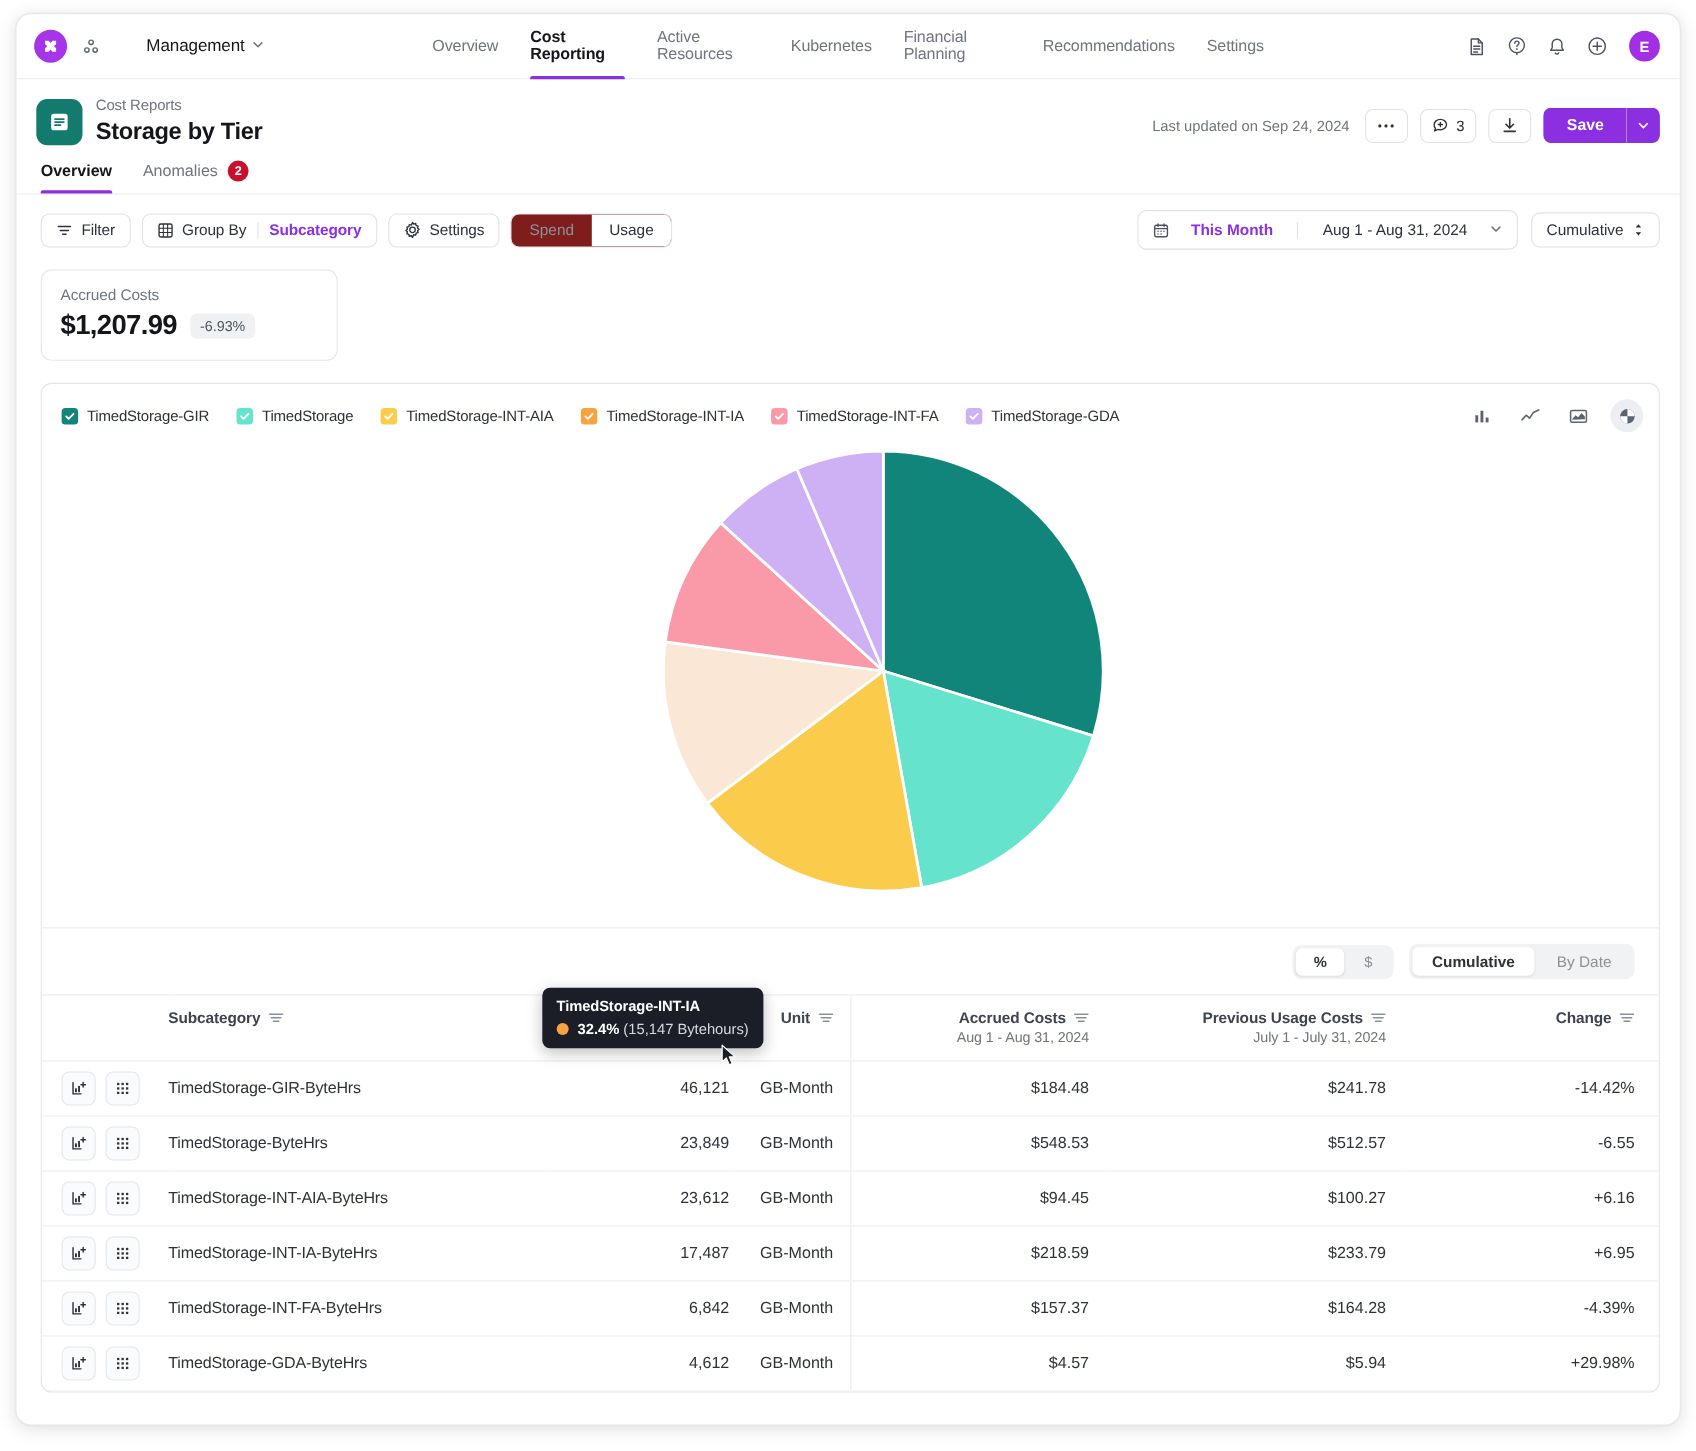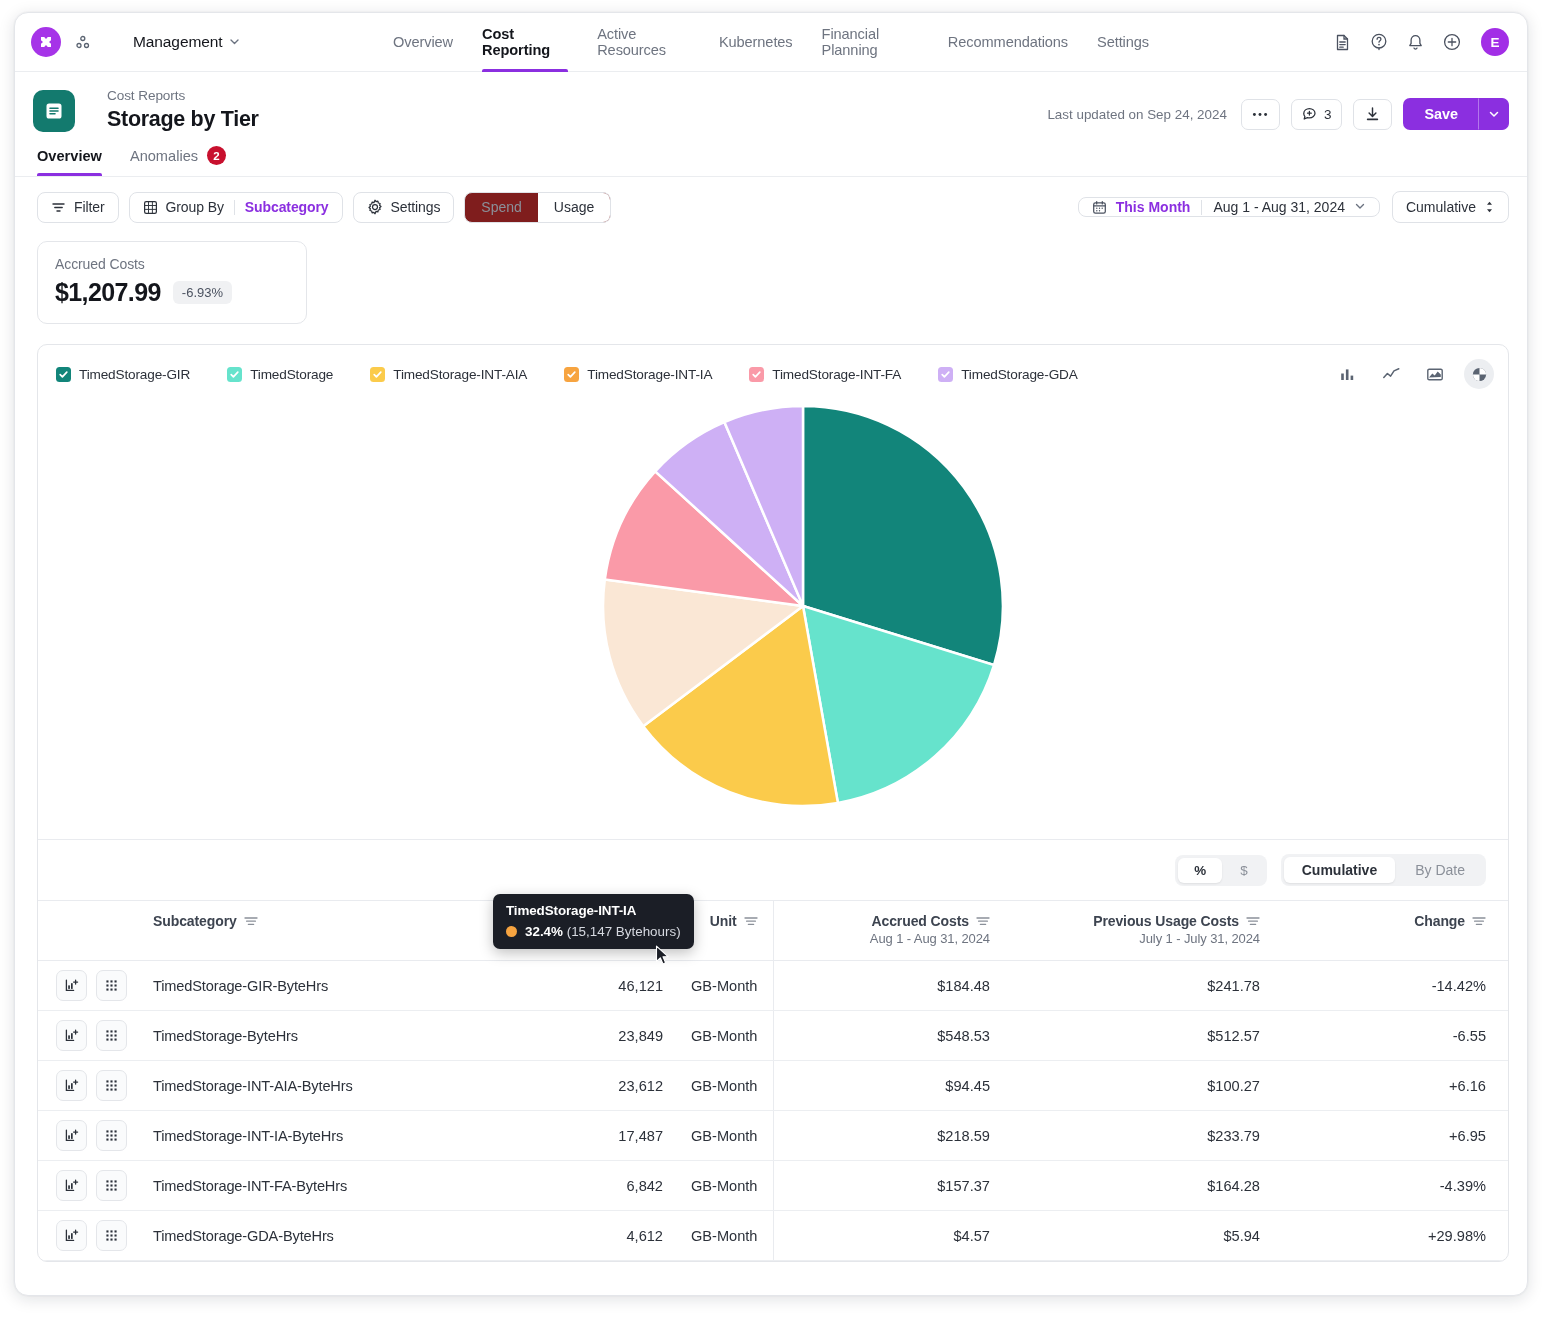--- a/index.html
+++ b/index.html
@@ -72,21 +72,21 @@
   
   .report-head {
     display:flex; align-items:flex-start; padding: 16px 18px 0 18px;
     position: relative;
   }
   .report-icon {
     width: 42px; height: 42px; border-radius: 10px; background:#137a6e;
     display:flex; align-items:center; justify-content:center; flex:0 0 42px;
     margin-top: 2px;
   }
-  .report-titles { margin-left: 32px; }
+  .report-titles { margin-left: 12px; }
   .breadcrumb { font-size: 13.6px; color:#6e7480; letter-spacing:-.1px; }
   .report-title { font-size: 21.5px; font-weight:700; color:#14161c; margin-top:4px; letter-spacing:-.3px;}
   .head-actions { margin-left:auto; display:flex; align-items:center; gap:11px; padding-top:10px;}
   .last-updated { font-size:13.4px; color:#6e7480; margin-right:3px; }
   .sq-btn {
     height:31px; min-width:39px; padding:0 10px;
     border:1px solid #dfe2e7; border-radius:7px; background:#fff;
     display:flex; align-items:center; justify-content:center; gap:6px;
     cursor:pointer; color:#2c313a; font-size:13.5px;
   }
@@ -140,22 +140,22 @@
     display:flex; border:1px solid #dfe2e7; border-radius:8px; overflow:hidden;
     height:31px; background:#7f1d1d;
   }
   .seg > div {
     padding:0 16px; display:flex; align-items:center; font-size:14px;
     color:#8b9099; cursor:pointer;
   }
   .seg > div.on { background:#fff; color:#2c313a; }
   .toolbar-right { margin-left:auto; display:flex; align-items:center; gap:12px; }
   .date-pill {
-    height:20px; padding:0 13px; border:1px solid #dfe2e7; border-radius:8px;
-    background:#fff; display:flex; align-items:center; gap:9px; cursor:pointer;
+    height:36px; padding:0 13px; border:1px solid #dfe2e7; border-radius:8px;
+    background:#fff; display:flex; align-items:center; gap:20px; cursor:pointer;
     font-size:14px; color:#2c313a;
   }
   .date-pill .accent { color:#8b2fe0; font-weight:600; }
   .cum-pill {
     height:32px; padding:0 13px; border:1px solid #dfe2e7; border-radius:8px;
     background:#fff; display:flex; align-items:center; gap:8px; cursor:pointer;
     font-size:14px; color:#2c313a;
   }
 
   
@@ -173,21 +173,21 @@
 
   
   .chart-card {
     margin: 20px 18px 0 22px;
     border:1px solid #e4e6ea; border-radius:10px; overflow:hidden;
     background:#fff;
   }
   .legend-row {
     display:flex; align-items:center; padding: 14px 14px 10px 18px;
   }
-  .legend-items { display:flex; align-items:center; gap:37px; flex-wrap:nowrap;}
+  .legend-items { display:flex; align-items:center; gap:25px; flex-wrap:nowrap;}
   .legend-item { display:flex; align-items:center; gap:8px; cursor:pointer; }
   .legend-chk {
     width:15px; height:15px; border-radius:3.5px;
     display:flex; align-items:center; justify-content:center;
   }
   .legend-chk svg { display:block; }
   .legend-label { font-size:13.6px; color:#2c313a; letter-spacing:-.15px; white-space:nowrap;}
   .chart-type-btns { margin-left:auto; display:flex; align-items:center; gap:14px; }
   .ct-btn {
     width:30px; height:30px; border-radius:50%;

